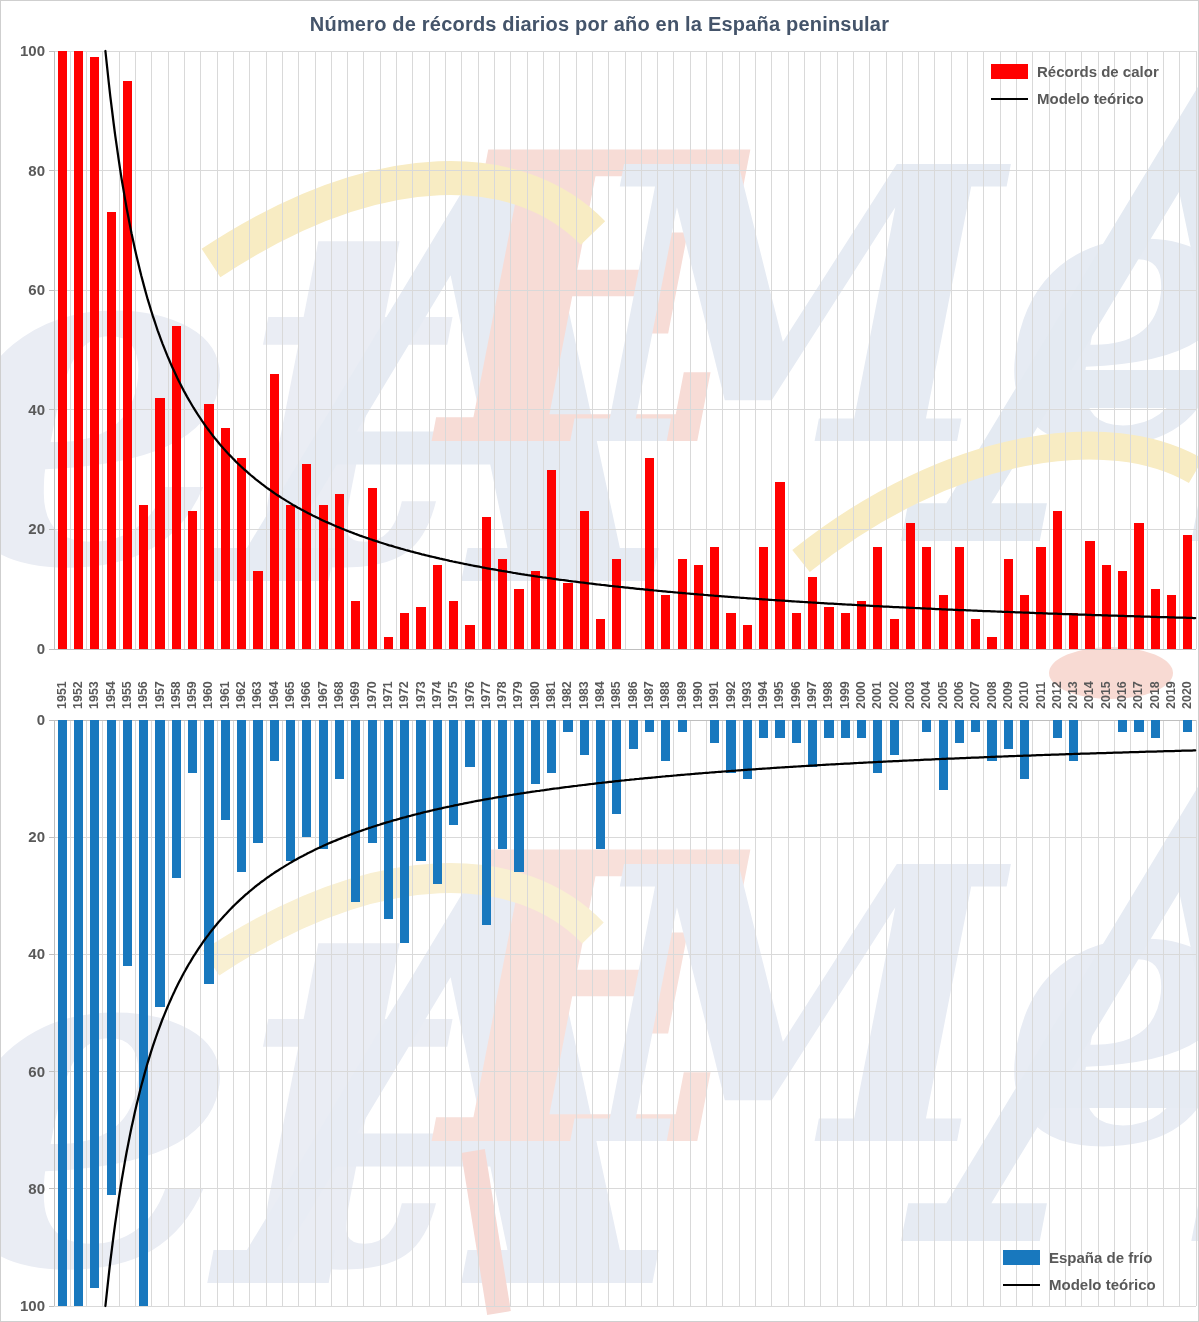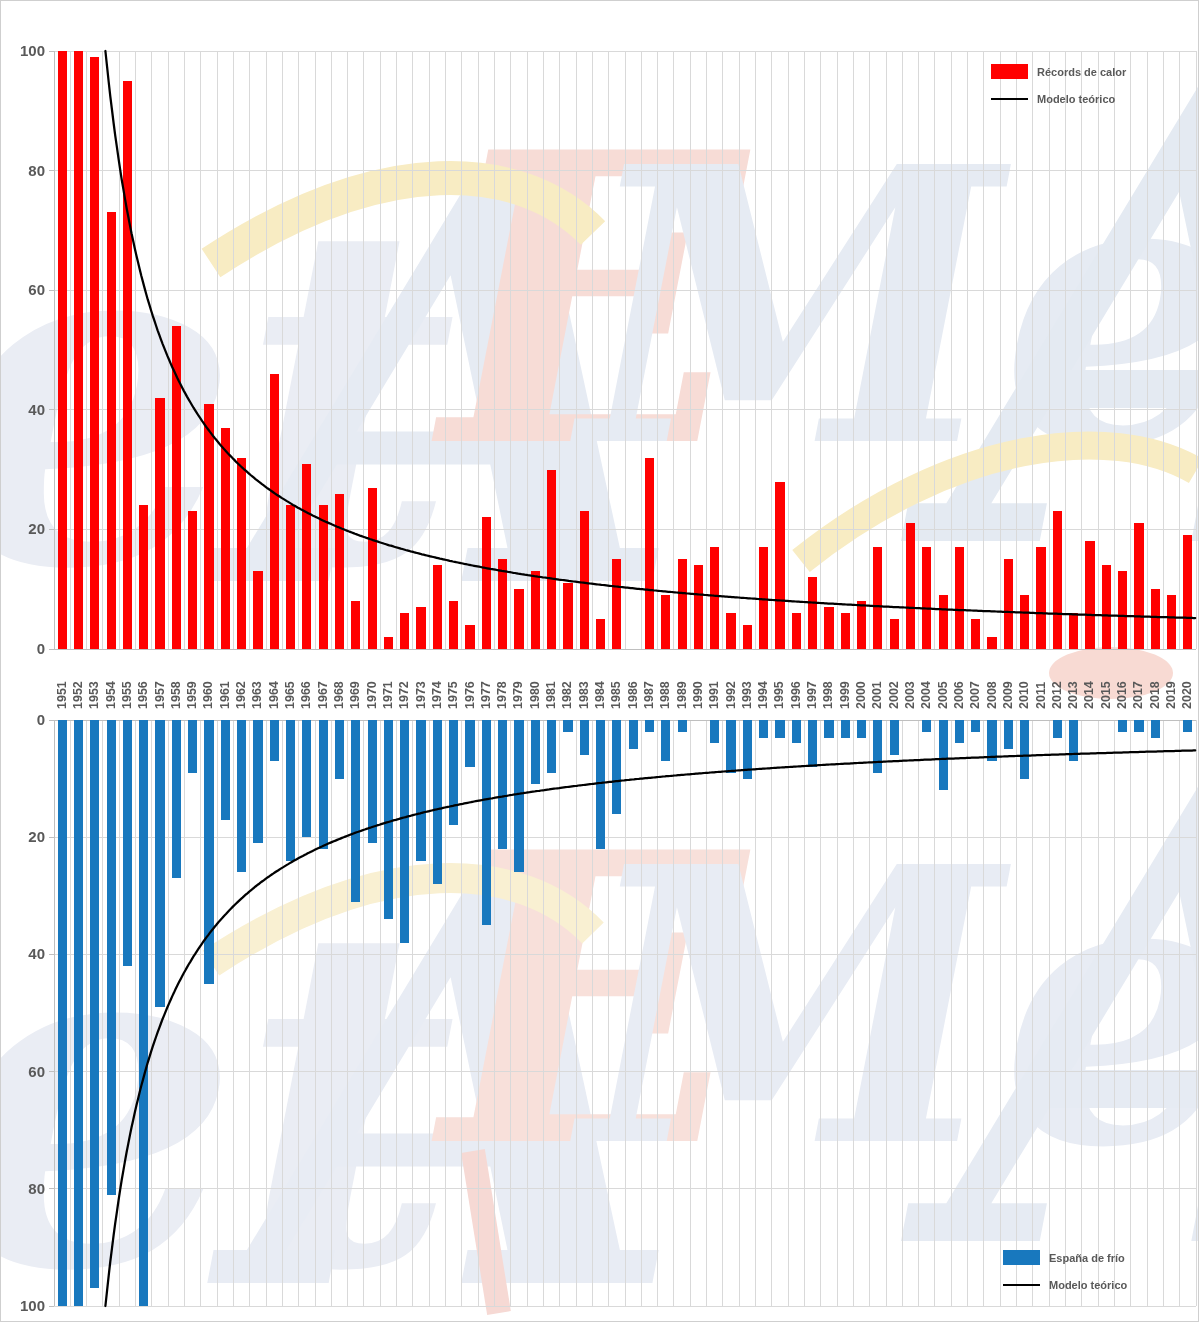--- a/index.html
+++ b/index.html
@@ -22,21 +22,21 @@
   .xlabel{
     position:absolute;top:651px;height:57px;width:15px;
     writing-mode:vertical-rl;transform:rotate(180deg);
     font-size:12.5px;font-weight:bold;color:#595959;letter-spacing:0;
     z-index:3;white-space:nowrap;
   }
   .legend{position:absolute;z-index:4;}
   .legend .row{display:flex;align-items:center;height:27px;}
   .legend .swatch{width:37px;height:15px;}
   .legend .lineswatch{width:37px;height:0;border-top:2.6px solid #000;}
-  .legend .ltext{margin-left:9px;font-size:11px;font-weight:bold;color:#595959;white-space:nowrap;}
+  .legend .ltext{margin-left:9px;font-size:15px;font-weight:bold;color:#595959;white-space:nowrap;}
 </style>
 </head>
 <body>
 
 <div class="page">
 
   <svg class="wm" width="1199" height="1322" viewBox="0 0 1199 1322" aria-hidden="true">
     <g font-family="'DejaVu Serif',serif" font-style="italic" font-weight="bold">
       <text x="-60" y="560" font-size="470" fill="#EAEDF4">et</text>
       <text x="250" y="580" font-size="560" fill="#E6EBF3">A</text>
@@ -49,20 +49,21 @@
       <text x="-60" y="1262" font-size="470" fill="#EAEDF4">et</text>
       <text x="250" y="1282" font-size="560" fill="#E8ECF4">A</text>
       <text x="440" y="1140" font-size="400" fill="#F8E0DA">E</text>
       <text x="580" y="1140" font-size="380" fill="#E8ECF4">Met</text>
       <text x="950" y="1240" font-size="640" fill="#E6EBF3">A</text>
       <path d="M210,962 C380,850 520,858 592,932" stroke="#F9F0D2" stroke-width="30" fill="none"></path>
       <path d="M472,1150 L498,1312" stroke="#F6D9D4" stroke-width="24" fill="none"></path>
     </g>
   </svg>
 
+  <div class="title">Número de récords diarios por año en la España peninsular</div>
 
   <svg id="svg-heat" class="chart" width="1199" height="660" viewBox="0 0 1199 660">
       <line x1="53" x2="53" y1="50" y2="648" stroke="#D9D9D9" stroke-width="1" shape-rendering="crispEdges"></line>
       <line x1="69.31428571428572" x2="69.31428571428572" y1="50" y2="648" stroke="#D9D9D9" stroke-width="1" shape-rendering="crispEdges"></line>
       <line x1="85.62857142857143" x2="85.62857142857143" y1="50" y2="648" stroke="#D9D9D9" stroke-width="1" shape-rendering="crispEdges"></line>
       <line x1="101.94285714285714" x2="101.94285714285714" y1="50" y2="648" stroke="#D9D9D9" stroke-width="1" shape-rendering="crispEdges"></line>
       <line x1="118.25714285714285" x2="118.25714285714285" y1="50" y2="648" stroke="#D9D9D9" stroke-width="1" shape-rendering="crispEdges"></line>
       <line x1="134.57142857142856" x2="134.57142857142856" y1="50" y2="648" stroke="#D9D9D9" stroke-width="1" shape-rendering="crispEdges"></line>
       <line x1="150.88571428571427" x2="150.88571428571427" y1="50" y2="648" stroke="#D9D9D9" stroke-width="1" shape-rendering="crispEdges"></line>
       <line x1="167.2" x2="167.2" y1="50" y2="648" stroke="#D9D9D9" stroke-width="1" shape-rendering="crispEdges"></line>

